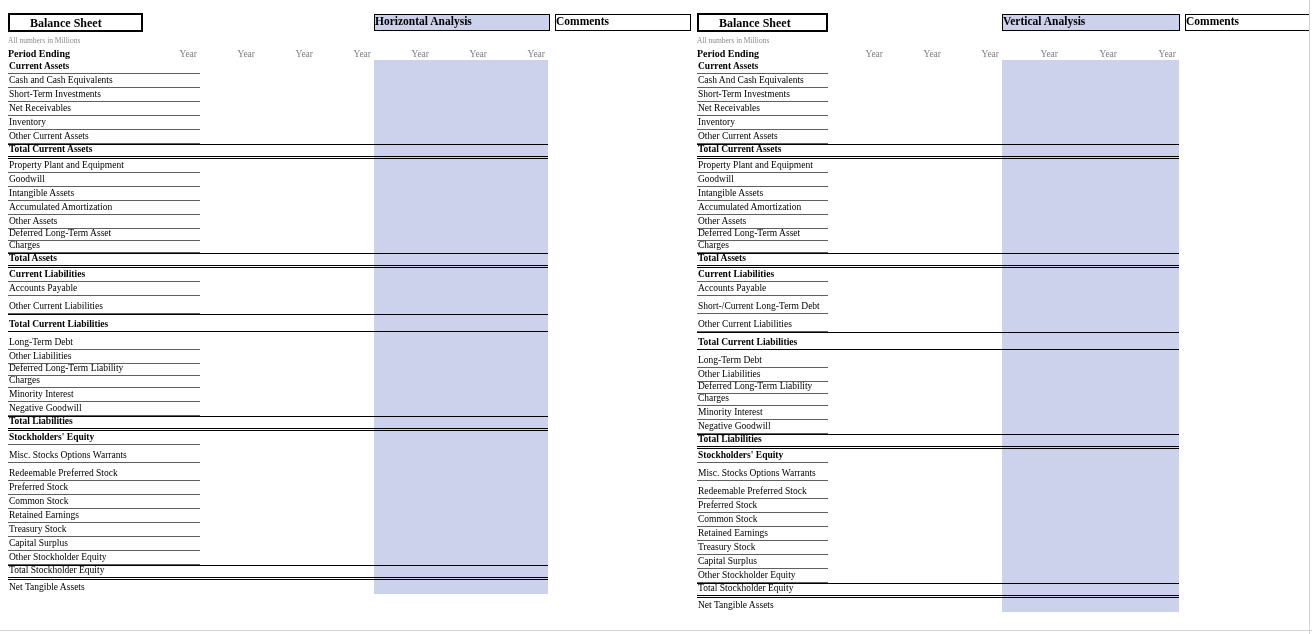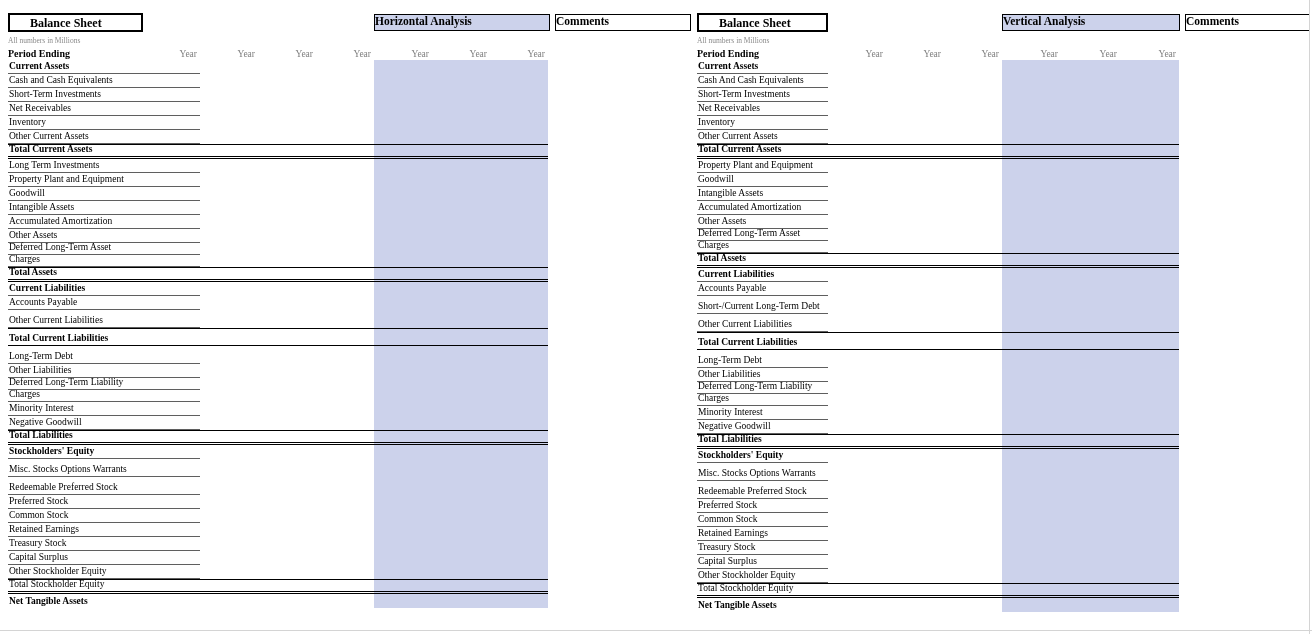--- a/index.html
+++ b/index.html
@@ -39,21 +39,21 @@
   #lt-rows .lbl{width:192px}
   #rt-rows .lbl{width:131px}
 
   .row.section .lbl{font-weight:bold}
   .row.total,.row.totalSingle,.row.totalPlain{height:15px;border-top:1px solid #000}
   .row.total{border-bottom:3px double #000}
   .row.totalPlain{border-bottom:3px double #000}
   .row.totalSingle{border-bottom:1px solid #000}
   .row.total .lbl,.row.totalSingle .lbl,.row.totalPlain .lbl{border-bottom:none}
   .row.total .lbl,.row.totalSingle .lbl{font-weight:bold}
-  .row.boldPlain .lbl{font-weight:bold;border-bottom:none}
+  .row.boldPlain .lbl{font-weight:normal;border-bottom:none}
   .row.sub{height:12px}
   .row.tall{height:18px}
 
   
   .edge-h{left:0;top:630px;width:1312px;height:1px;background:#d4d4d4}
   .edge-v{left:1309px;top:0;width:1px;height:634px;background:#d4d4d4}
 </style>
 </head>
 <body style="--lav: #ccd2eb;">
 
@@ -91,23 +91,20 @@
         <div class="row item">
           <div class="lbl">Inventory</div>
         </div>
         <div class="row item">
           <div class="lbl">Other Current Assets</div>
         </div>
         <div class="row total">
           <div class="lbl">Total Current Assets</div>
         </div>
         <div class="row item">
-          <div class="lbl">Long Term Investments</div>
-        </div>
-        <div class="row item">
           <div class="lbl">Property Plant and Equipment</div>
         </div>
         <div class="row item">
           <div class="lbl">Goodwill</div>
         </div>
         <div class="row item">
           <div class="lbl">Intangible Assets</div>
         </div>
         <div class="row item">
           <div class="lbl">Accumulated Amortization</div>

